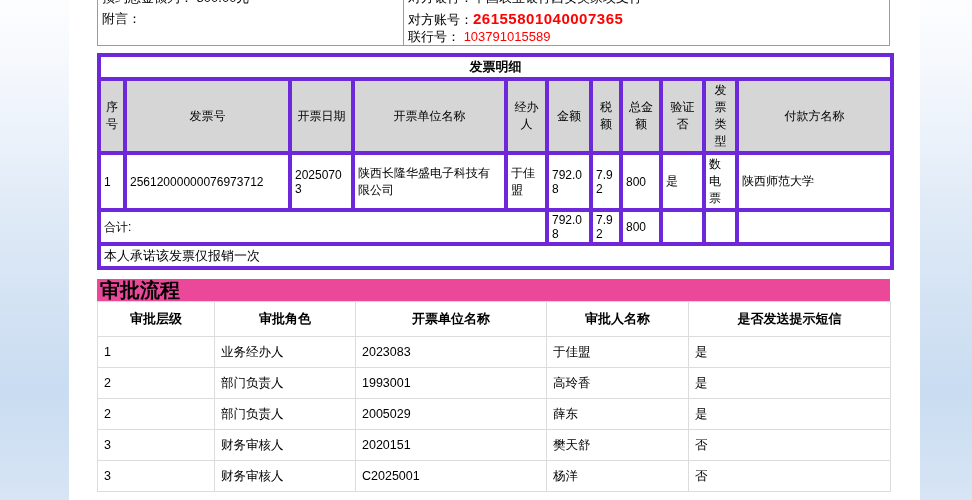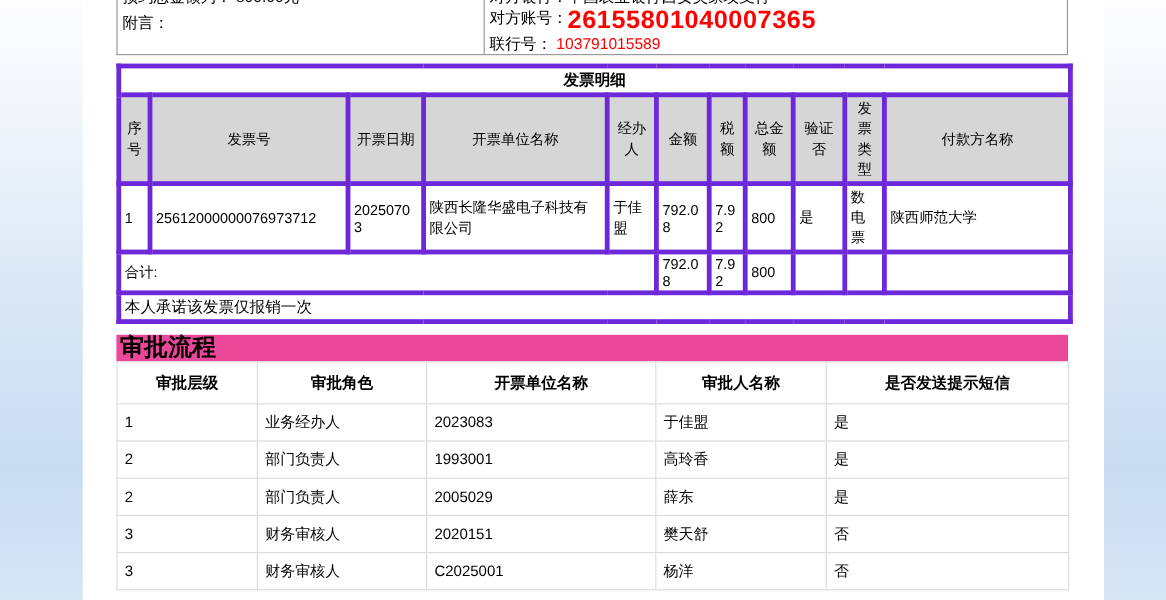--- a/index.html
+++ b/index.html
@@ -16,22 +16,22 @@
   }
   .content { position:relative; margin-left:28px; width:793px; }
 
   
   .top-info { display:flex; border:1px solid #9b9b9b; border-top:none; height:46px; }
   .top-info .cell { overflow:hidden; padding:0 4px; }
   .top-info .cell.left  { width:306px; border-right:1px solid #9b9b9b; }
   .top-info .cell.right { flex:1; }
   .cutline { margin-top:-10px; line-height:16px; white-space:nowrap; }
   .memo-line { margin-top:5px; line-height:16px; }
-  .acct-line { display:flex; align-items:flex-start; height:23px; }
-  .acct-value { color:#ff0000; font-size:21px; font-weight:600; letter-spacing:0.5px; line-height:21px; }
+  .acct-line { display:flex; align-items:flex-end; height:23px; }
+  .acct-value { color:#ff0000; font-size:15px; font-weight:600; letter-spacing:0.5px; line-height:21px; }
   .code-line { line-height:15px; }
   .code-value { color:#ff0000; }
 
   
   table { border-collapse:collapse; table-layout:fixed; width:793px; }
   .invoice-table { margin-top:7px; }
   .invoice-table td, .invoice-table th { border:4px solid #6d28d9; font-size:12px; font-weight:normal; padding:1px 3px; vertical-align:middle; word-break:break-all; }
   .invoice-table .title-row td { font-weight:bold; font-size:13px; text-align:center; height:23px; border-bottom:2px solid #9b9b9b; }
   .invoice-table .head-row td { background:#d6d6d6; text-align:center; height:37px; }
   .invoice-table .data-row td { height:34px; }

